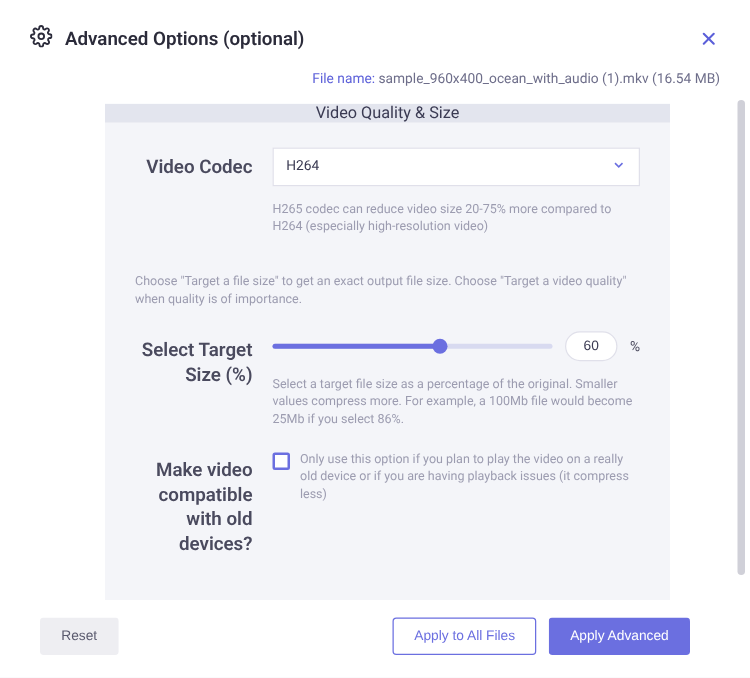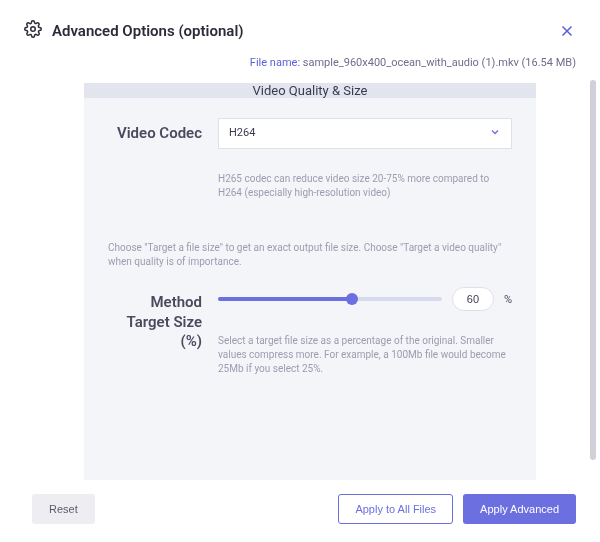--- a/index.html
+++ b/index.html
@@ -103,21 +103,21 @@
       cursor: pointer;
     }
     .chevron {
       width: 12px;
       height: 12px;
       color: #6b6fe0;
     }
     .help-text {
       font-size: 10px;
       color: #9c9cb0;
-      margin-top: 23px;
+      margin-top: 12px;
       line-height: 1.4;
     }
     .slider-row {
       display: flex;
       align-items: center;
       gap: 10px;
     }
     .slider-track {
       flex: 1;
       height: 4px;
@@ -172,21 +172,21 @@
       background: #fff;
       flex-shrink: 0;
       margin-top: 1px;
       cursor: pointer;
     }
     .footer {
       display: flex;
       justify-content: space-between;
       align-items: center;
       padding-top: 14px;
-      margin: 0 0 0 8px;
+      margin: 0 24px 0 8px;
     }
     .footer-right {
       display: flex;
       gap: 10px;
     }
     .btn {
       font-size: 11px;
       padding: 8px 16px;
       border-radius: 3px;
       cursor: pointer;
@@ -261,34 +261,43 @@
         </div>
       </div>
 
       <div class="form-row">
         <div class="form-control-wrap">
           <div class="help-text">Choose "Target a file size" to get an exact output file size. Choose "Target a video quality" when quality is of importance.</div>
         </div>
       </div>
 
       <div class="form-row">
-        <div class="form-label">Method Target Size (%)</div>
+        <div class="form-label">Select Target Size (%)</div>
         <div class="form-control-wrap">
           <div class="slider-row">
             <div class="slider-track">
               <div class="slider-fill"></div>
               <div class="slider-thumb"></div>
             </div>
             <input class="percent-input" value="60" style="">
             <span class="percent-sym">%</span>
           </div>
-          <div class="help-text">Select a target file size as a percentage of the original. Smaller values compress more. For example, a 100Mb file would become 25Mb if you select 25%.</div>
+          <div class="help-text">Select a target file size as a percentage of the original. Smaller values compress more. For example, a 100Mb file would become 25Mb if you select 86%.</div>
         </div>
       </div>
 
+      <div class="form-row">
+        <div class="form-label">Make video compatible with old devices?</div>
+        <div class="form-control-wrap">
+          <div class="checkbox-row">
+            <div class="checkbox"></div>
+            <div class="help-text" style="margin-top:0">Only use this option if you plan to play the video on a really old device or if you are having playback issues (it compress less)</div>
+          </div>
+        </div>
+      </div>
 
     </div>
   </div>
 
   <div class="footer">
     <button class="btn btn-reset">Reset</button>
     <div class="footer-right">
       <button class="btn btn-outline">Apply to All Files</button>
       <button class="btn btn-primary">Apply Advanced</button>
     </div>

